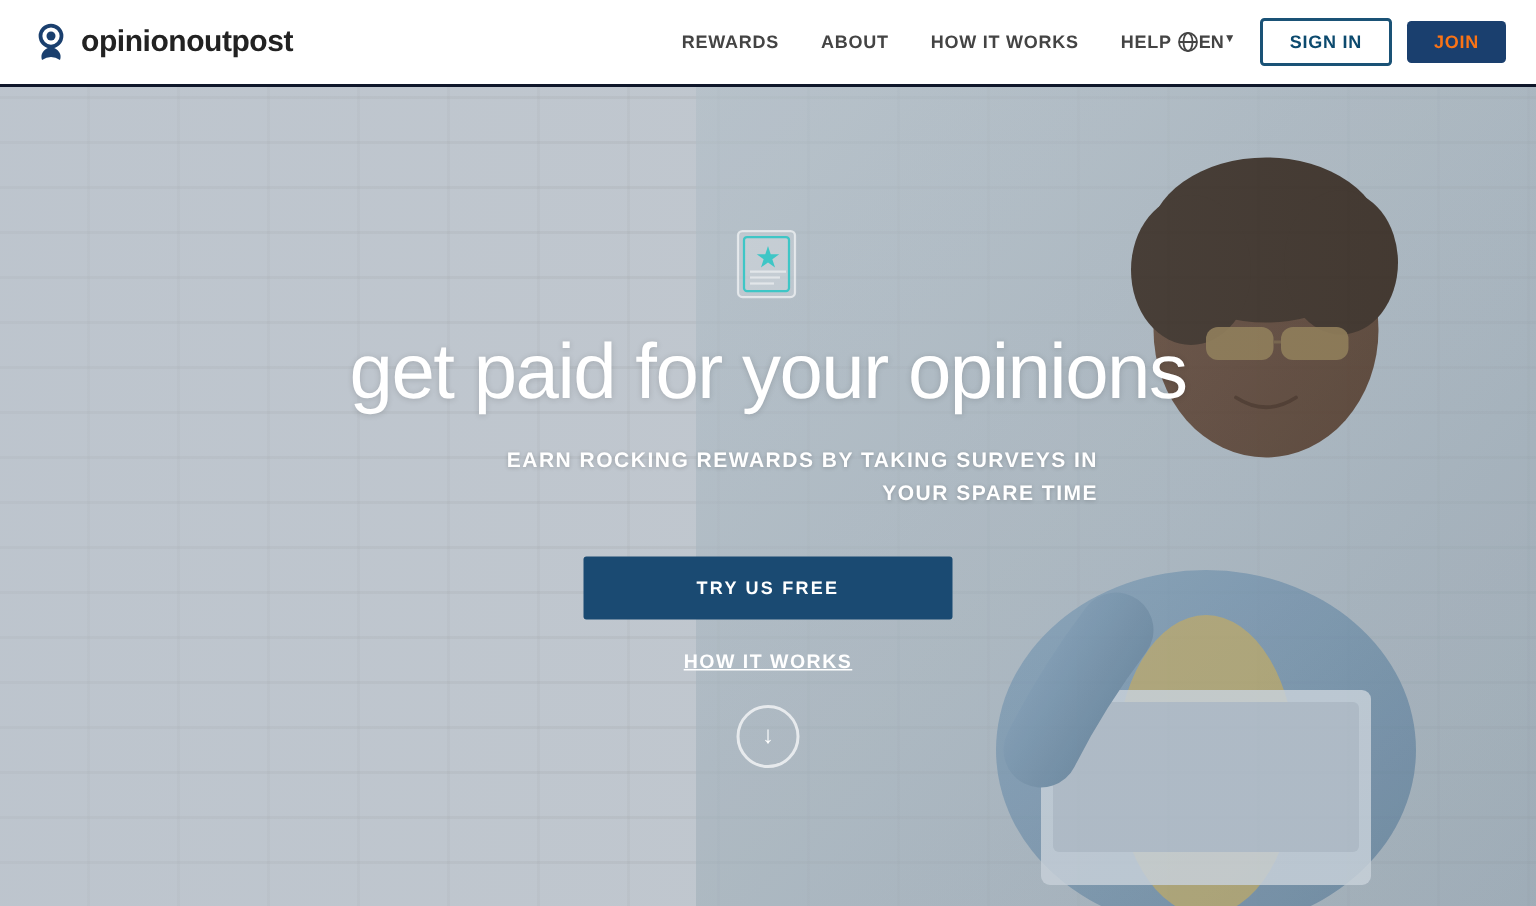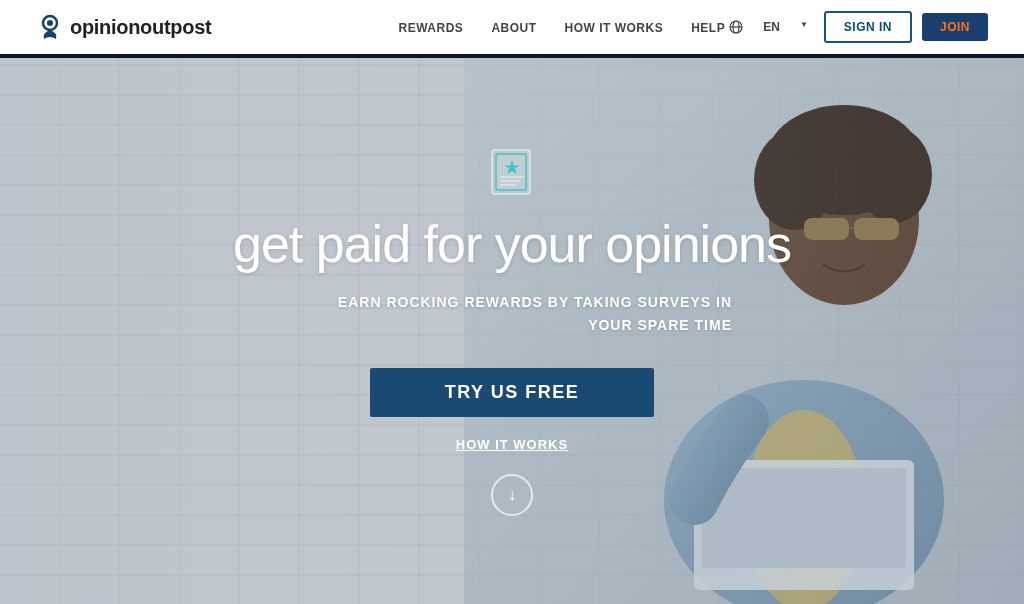--- a/index.html
+++ b/index.html
@@ -13,23 +13,23 @@
     }
 
     
     nav {
       position: absolute;
       top: 0; left: 0; right: 0;
       height: 58px;
       background: #fff;
       display: flex;
       align-items: center;
-      padding: 0 36px;
+      padding: 0 20px;
       z-index: 10;
-      border-bottom: 4px solid #0f172a;
+      border-bottom: 2px solid #0f172a;
     }
 
     .nav-logo {
       display: flex;
       align-items: center;
       gap: 6px;
       text-decoration: none;
       flex: 0 0 auto;
     }
 
@@ -62,21 +62,21 @@
       font-size: 12px;
       font-weight: 700;
       color: #444;
       letter-spacing: 0.5px;
       text-transform: uppercase;
     }
 
     .nav-lang {
       display: flex;
       align-items: flex-start;
-      gap: 20px;
+      gap: 0;
       font-size: 12px;
       font-weight: 700;
       color: #444;
       cursor: pointer;
       margin-left: 4px;
     }
 
     .nav-actions {
       display: flex;
       align-items: center;
@@ -204,21 +204,21 @@
       max-width: 440px;
       line-height: 1.6;
       text-shadow: 0 1px 3px rgba(0,0,0,0.2);
       text-align: right;
     }
 
     .btn-try-free {
       padding: 14px 75px;
       background: #1a4a72;
       color: #fff;
-      font-size: 18px;
+      font-size: 12px;
       font-weight: 700;
       letter-spacing: 1.5px;
       text-transform: uppercase;
       border: none;
       cursor: pointer;
       border-radius: 2px;
       margin-bottom: 20px;
     }
 
     .hero-how-link {

